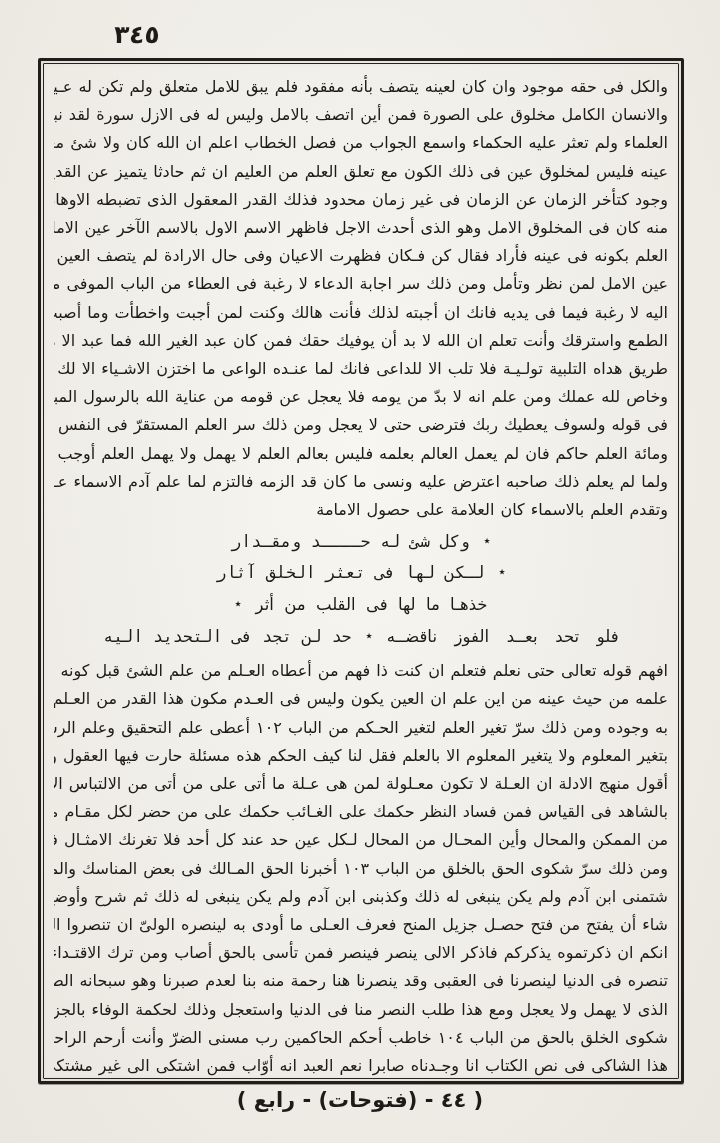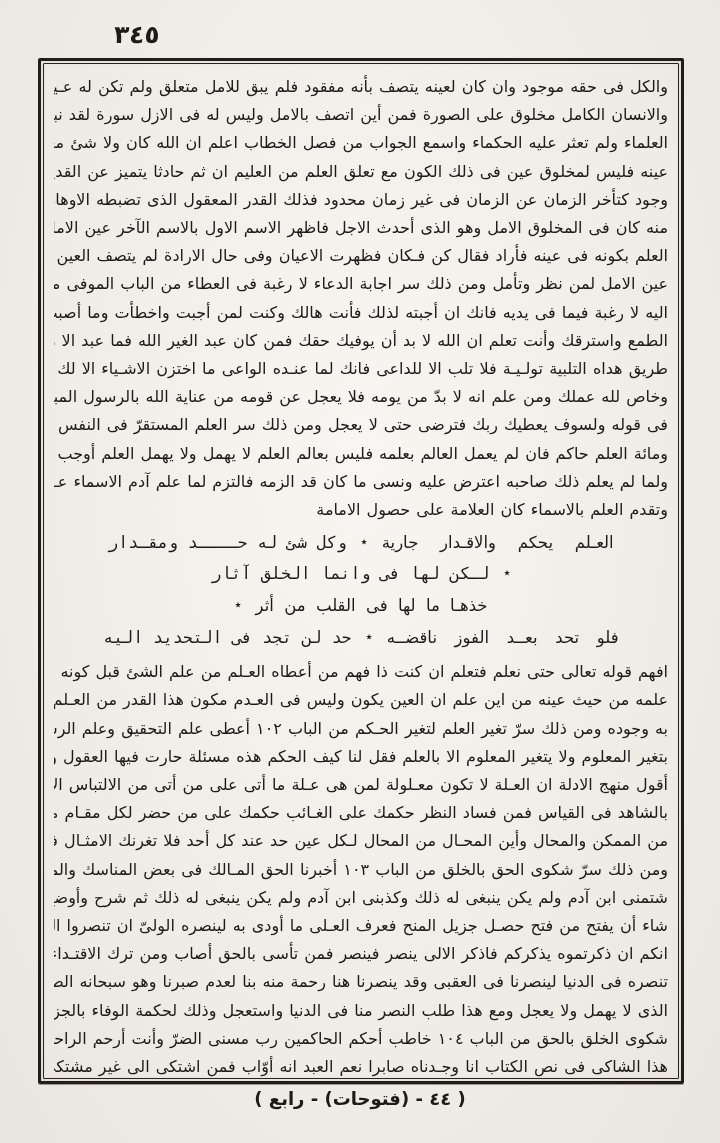--- a/index.html
+++ b/index.html
@@ -67,21 +67,21 @@
   .hemistich.right{min-width:232px;text-align:justify;text-align-last:justify;}
   .hemistich.left{min-width:226px;text-align:justify;text-align-last:justify;font-family:Liberation Mono, monospace;}
   .verse-star{
     font-size:13px;
     position:relative;top:-2px;
     flex:0 0 auto;
   }
   .footer-line{
     position:absolute;top:1088px;left:0;right:0;
     text-align:center;
-    font-size:18px;font-weight:bold;
+    font-size:21px;font-weight:bold;
     direction:rtl;
     letter-spacing:1px;
   }
 </style>
 </head>
 <body>
 
 <div class="page-number">٣٤٥</div>
 
 <div class="frame-outer">
@@ -100,27 +100,26 @@
       <div class="line">الطمع واسترقك  وأنت تعلم ان الله لا بد أن يوفيك حقك  فمن كان عبد الغير الله فما عبد الا هواه  وأخذ به العدو عن</div>
       <div class="line">طريق هداه  التلبية تولـيـة  فلا تلب الا للداعى  فانك لما عنـده الواعى  ما اختزن الاشـياء الا لك  فقصر املك</div>
       <div class="line">وخاص لله عملك  ومن علم انه لا بدّ من يومه فلا يعجل عن قومه  من عناية الله بالرسول المبجل  تخليص الاستقبال</div>
       <div class="line">فى قوله ولسوف يعطيك ربك فترضى حتى لا يعجل  ومن ذلك سر العلم المستقرّ  فى النفس بالحكم  من الباب الاحد</div>
       <div class="line">ومائة العلم حاكم  فان لم يعمل العالم  بعلمه فليس بعالم العلم  لا يهمل ولا يهمل  العلم أوجب الحـكم  لما علم الخضر حكم</div>
       <div class="line">ولما لم يعلم  ذلك صاحبه اعترض عليه  ونسى ما كان قد الزمه فالتزم  لما علم آدم  الاسماء عـلم وتبرز فى صدر الخلافة</div>
       <div class="line short">وتقدم العلم بالاسماء كان العلامة  على حصول الامامة</div>
 
       <div class="verses">
         <div class="verse-row">
-          <span class="hemistich right">العـلم يحكم والاقـدار جارية</span>
           <span class="verse-star">٭</span>
           <span class="hemistich left">وكل شئ له حــــد ومقـدار</span>
         </div>
         <div class="verse-row">
           <span class="verse-star">٭</span>
-          <span class="hemistich left">لـكن لها فى وانما الخلق آثار</span>
+          <span class="hemistich left">لـكن لها فى تعثر الخلق آثار</span>
         </div>
         <div class="verse-row">
           <span class="hemistich right">خذهـا ما لها فى القلب من أثر</span>
           <span class="verse-star">٭</span>
         </div>
         <div class="verse-row">
           <span class="hemistich right">فلو تحد بعــد الفوز ناقضــه</span>
           <span class="verse-star">٭</span>
           <span class="hemistich left">حد لن تجد فى التحديد اليه</span>
         </div>

